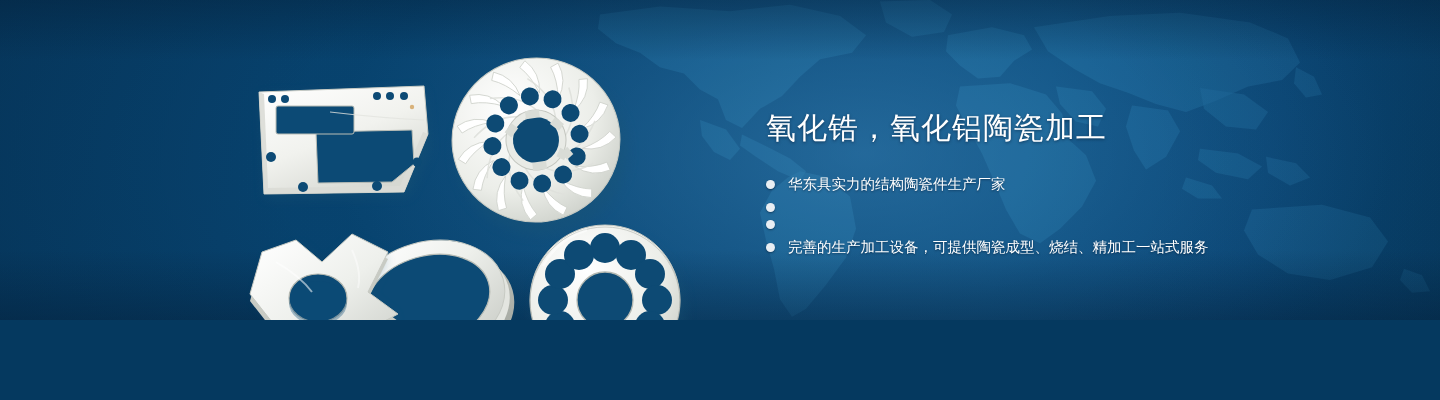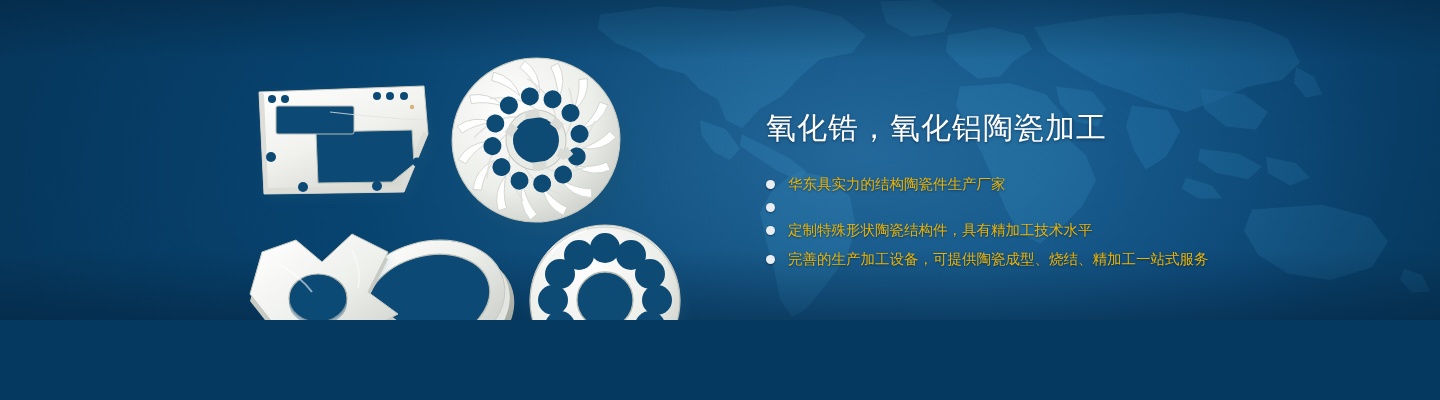--- a/index.html
+++ b/index.html
@@ -38,21 +38,21 @@
   .bullet{
     display:flex;align-items:center;margin-bottom:8px;
   }
   .bullet:last-child{margin-bottom:0;}
   .dot{
     width:9px;height:9px;border-radius:50%;flex:0 0 9px;
     background:#e9eef3;margin-right:13px;
     box-shadow:0 1px 2px rgba(0,18,38,.45);
   }
   .btext{
-    color:#eab308;font-size:14.5px;line-height:21px;white-space:nowrap;
+    color:#ffffff;font-size:14.5px;line-height:21px;white-space:nowrap;
     text-shadow:0 1px 2px rgba(0,18,40,.5);
   }
 </style>
 </head>
 <body>
 
 <div class="banner">
 
   <div class="bg-base"></div>
   <div class="bg-glow"></div>
@@ -298,21 +298,20 @@
     <ul class="bullets">
       <li class="bullet">
         <span class="dot"></span>
         <span class="btext">华东具实力的结构陶瓷件生产厂家</span>
       </li>
       <li class="bullet">
         <span class="dot"></span>
       </li>
       <li class="bullet">
         <span class="dot"></span>
-        <span class="btext">定制特殊形状陶瓷结构件，具有精加工技术水平</span>
       </li>
       <li class="bullet">
         <span class="dot"></span>
         <span class="btext">完善的生产加工设备，可提供陶瓷成型、烧结、精加工一站式服务</span>
       </li>
     </ul>
   </div>
 
 </div>
 

